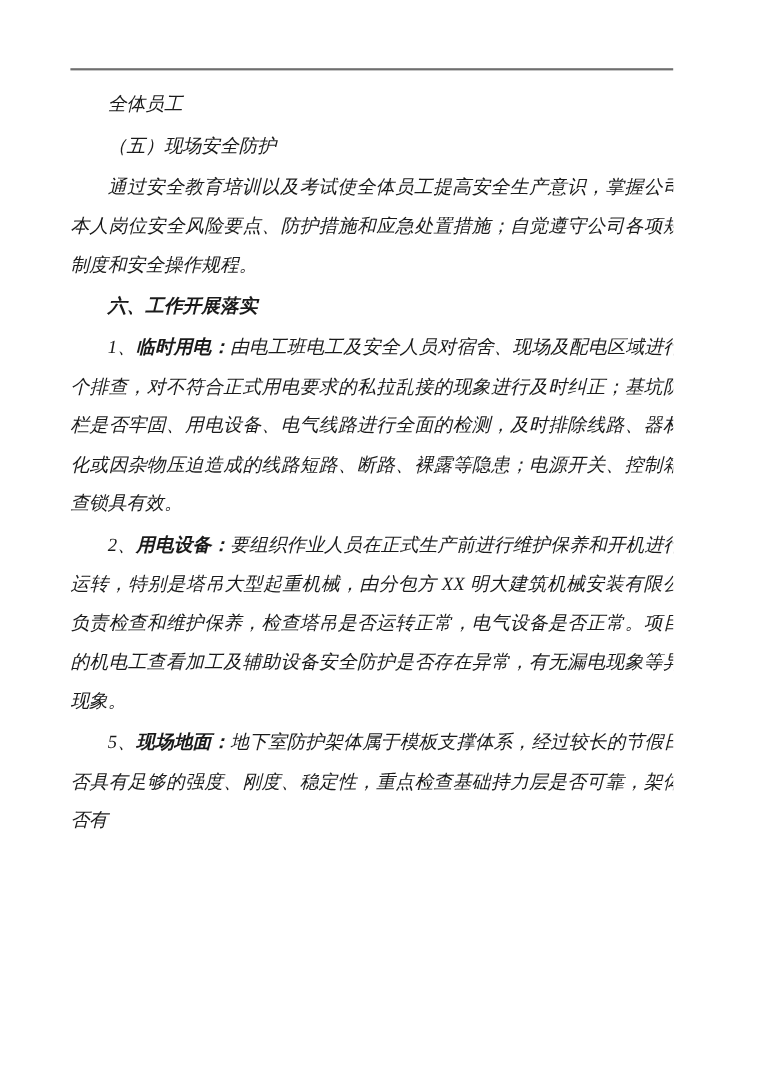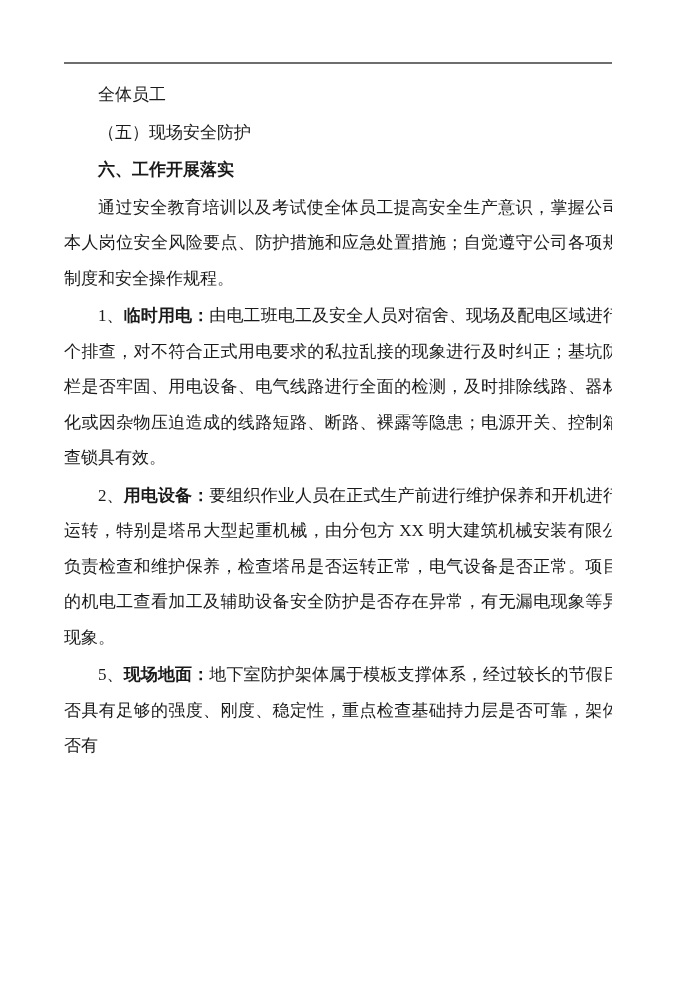--- a/index.html
+++ b/index.html
@@ -6,20 +6,21 @@
     margin: 0;
     padding: 0;
     background: #ffffff;
   }
   .page {
     position: relative;
     width: 612px;
     height: 990px;
     background: var(--page-bg, #ffffff);
     overflow: hidden;
+    font-style: italic;
   }
   .header-rule {
     position: absolute;
     left: 64px;
     top: 62px;
     width: 573px;
     height: 0;
     border-top: 2px solid var(--rule-color, #6e6e6e);
   }
   .content {
@@ -46,19 +47,19 @@
   }
 </style>
 </head>
 <body>
 
 <div class="page">
   <div class="header-rule"></div>
   <div class="content">
       <p><span>全体员工</span></p>
       <p><span>（五）现场安全防护</span></p>
+      <p><span>通过安全教育培训以及考试使全体员工提高安全生产意识，掌握公司及本人岗位安全风险要点、防护措施和应急处置措施；自觉遵守公司各项规章制度和安全操作规程。</span></p>
       <p><span class="b">六、工作开展落实</span></p>
-      <p><span>通过安全教育培训以及考试使全体员工提高安全生产意识，掌握公司及本人岗位安全风险要点、防护措施和应急处置措施；自觉遵守公司各项规章制度和安全操作规程。</span></p>
       <p><span>1、</span><span class="b">临时用电：</span><span>由电工班电工及安全人员对宿舍、现场及配电区域进行逐个排查，对不符合正式用电要求的私拉乱接的现象进行及时纠正；基坑防护栏是否牢固、用电设备、电气线路进行全面的检测，及时排除线路、器材老化或因杂物压迫造成的线路短路、断路、裸露等隐患；电源开关、控制箱检查锁具有效。</span></p>
       <p><span>2、</span><span class="b">用电设备：</span><span>要组织作业人员在正式生产前进行维护保养和开机进行试运转，特别是塔吊大型起重机械，由分包方 XX 明大建筑机械安装有限公司负责检查和维护保养，检查塔吊是否运转正常，电气设备是否正常。项目部的机电工查看加工及辅助设备安全防护是否存在异常，有无漏电现象等异常现象。</span></p>
       <p><span>5、</span><span class="b">现场地面：</span><span>地下室防护架体属于模板支撑体系，经过较长的节假日是否具有足够的强度、刚度、稳定性，重点检查基础持力层是否可靠，架体是否有</span></p>
     </div>
 </div>
 
 </body></html>

